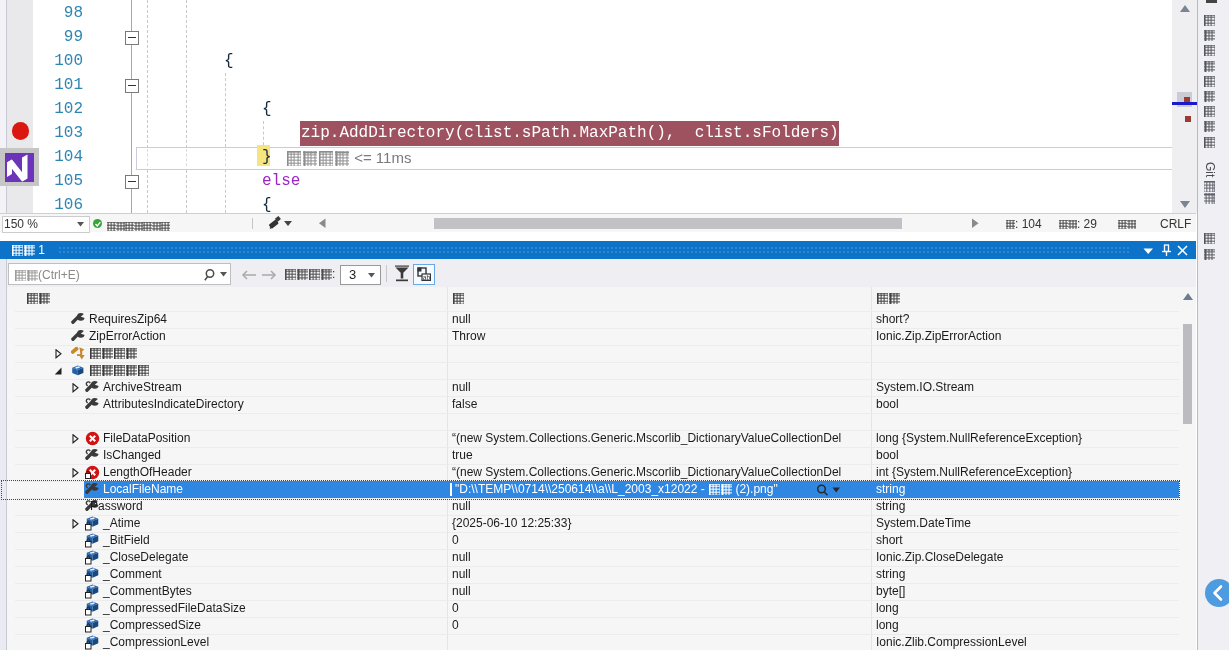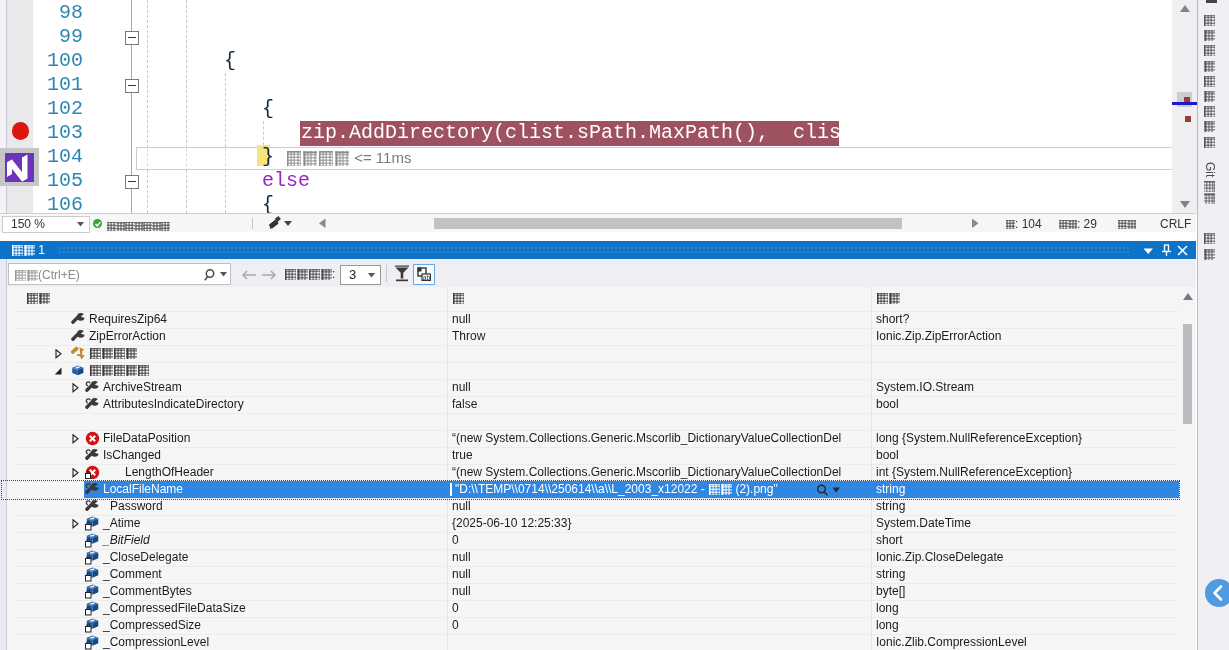--- a/index.html
+++ b/index.html
@@ -1,16 +1,16 @@
 <!DOCTYPE html>
 <html><head><meta charset="utf-8"><style>
 html,body{margin:0;padding:0}
 body{width:1229px;height:650px;position:relative;overflow:hidden;background:#fff;font-family:"Liberation Sans",sans-serif}
 .a{position:absolute}
-.mono{font-family:"Liberation Mono",monospace;font-size:20px;line-height:24px;white-space:pre}
+.mono{font-family:"Liberation Mono",monospace;font-size:16px;line-height:24px;white-space:pre}
 
 .c{display:inline-block;vertical-align:-2px;
 background-image:repeating-linear-gradient(0deg,currentColor 0 1px,transparent 1px 2.9px),repeating-linear-gradient(90deg,currentColor 0 1px,transparent 1px 3.2px);
 background-position:0 .7px,.6px 0;background-size:100% 100%;opacity:.85}
 .c:nth-child(even){background-position:.4px 1.4px,1.5px 0}
 .c12{width:11px;height:11px;margin:0 .5px}
 .c15{width:14.5px;height:14.5px;margin:0 .75px;vertical-align:-2.75px}
 .c9{width:8.6px;height:8.6px;margin:0 .2px;vertical-align:-1px}
 .row{position:absolute;left:0;width:1179px;height:17px;line-height:17px;font-size:12px;color:#1b1b1b;white-space:pre}
 .sep{position:absolute;left:15px;width:1164px;height:1px;background:#ececee}
@@ -92,21 +92,21 @@
   <div class="a" style="left:4.5px;top:92px;width:15px;height:15px;background:#C9CCD3"></div>
   <div class="a" style="left:12px;top:97px;width:6px;height:6.5px;background:#9C3A36"></div>
   <div class="a" style="left:0;top:101.5px;width:25px;height:3px;background:#1A1AC8"></div>
   <div class="a" style="left:12.5px;top:116px;width:6px;height:6px;background:#9C3A36"></div>
   <svg class="a" style="left:7px;top:200px" width="12" height="9">
       <polygon points="1,1 11,1 6,8" fill="#7A8494"></polygon>
     </svg>
 </div>
 
 <div class="a" style="left:0;top:213px;width:1196px;height:18px;background:#F6F6F6;border-top:1px solid #CFCFCF;font-size:12px;color:#333">
-  <div class="a" style="left:2px;top:2px;width:86px;height:14.5px;background:#fff;border:1px solid #CCC;line-height:14.5px"><span style="margin-left:8px">150 %</span><svg class="a" style="left:74px;top:5px" width="8" height="5">
+  <div class="a" style="left:2px;top:2px;width:86px;height:14.5px;background:#fff;border:1px solid #CCC;line-height:14.5px"><span style="margin-left:1px">150 %</span><svg class="a" style="left:74px;top:5px" width="8" height="5">
         <polygon points="0,0 7,0 3.5,4.5" fill="#555"></polygon>
       </svg></div>
   <div class="a" style="left:92.5px;top:4.5px;width:9.5px;height:9.5px;border-radius:50%;background:#36A43A">
       <svg width="10" height="10">
         <polyline points="2.5,5 4.3,7 7.3,3.2" fill="none" stroke="#fff" stroke-width="1.3"></polyline>
       </svg>
     </div>
   <div class="a" style="left:107px;top:4.5px;color:#2a2a2a"><span class="c c9"></span><span class="c c9"></span><span class="c c9"></span><span class="c c9"></span><span class="c c9"></span><span class="c c9"></span><span class="c c9"></span></div>
   <div class="a" style="left:252px;top:3.5px;width:1px;height:11px;background:#C6C6C6"></div>
   <svg class="a" style="left:266px;top:2px" width="18" height="15">
@@ -291,42 +291,42 @@
         </svg><div class="ic" style="left:85px;top:1px"><svg width="15" height="15">
             <circle cx="7.5" cy="7.5" r="6.7" fill="#D11313"></circle>
             <g stroke="#fff" stroke-width="2.1">
               <line x1="4.8" y1="4.8" x2="10.2" y2="10.2"></line>
               <line x1="10.2" y1="4.8" x2="4.8" y2="10.2"></line>
             </g>
             <g stroke="#222" fill="#fff" stroke-width="1">
               <rect x="0.5" y="8.5" width="5" height="5"></rect>
               <path d="M1.8,8.5 v-1.2 a1.2,1.2 0 0 1 2.4,0 v1.2" fill="none"></path>
             </g>
-          </svg></div><div class="nm" style="left:103px;margin-left:22px;">LengthOfHeader</div><div class="val">“(new System.Collections.Generic.Mscorlib_DictionaryValueCollectionDel</div><div class="typ" style="">int {System.NullReferenceException}</div></div>
+          </svg></div><div class="nm" style="left:103px;">LengthOfHeader</div><div class="val">“(new System.Collections.Generic.Mscorlib_DictionaryValueCollectionDel</div><div class="typ" style="">int {System.NullReferenceException}</div></div>
       <div class="sep" style="top:169.5px"></div>
       <div class="row" style="top:170px"><div class="a" style="left:84px;top:0;width:1095px;height:17px;background:#3087E2"></div><div class="a" style="left:1px;top:-1px;width:1177px;height:17.5px;border:1px dotted #444"></div><div class="ic" style="left:85px;top:1px"><svg width="15" height="15">
             <circle cx="9.8" cy="4.8" r="3.9" fill="#3A3A3A"></circle>
             <polygon points="9.8,4.8 14.6,0.4 14.6,6.2" fill="#3087E2"></polygon>
             <rect x="0.8" y="7.6" width="10" height="3.4" rx="1.6" transform="rotate(-45 3.2 10.4)" fill="#3A3A3A"></rect>
             <path d="M5.2,3.2 a2,2 0 1 0 -2.4,2.6" fill="none" stroke="#3A3A3A" stroke-width="1.4"></path>
           </svg></div><div class="nm" style="left:103px;color:#fff">LocalFileName</div><div class="a" style="left:450px;top:2px;width:1.5px;height:13px;background:#fff"></div><div class="val" style="left:455px;color:#fff;width:360px">"D:\\TEMP\\0714\\250614\\a\\L_2003_x12022 - <span class="c c12" style="opacity:1"></span><span class="c c12" style="opacity:1"></span> (2).png"</div><svg class="a" style="left:815px;top:2px" width="15" height="14">
           <g fill="none" stroke="#2A2A2A" stroke-width="1.5">
             <circle cx="6.5" cy="6" r="3.8"></circle>
             <line x1="9.2" y1="9" x2="12.5" y2="12.3"></line>
           </g>
         </svg><svg class="a" style="left:832px;top:6px" width="9" height="6">
           <polygon points="0.5,0.5 8,0.5 4.2,5.5" fill="#2A2A2A"></polygon>
         </svg><div class="typ" style="color:#fff">string</div></div>
       <div class="sep" style="top:186.5px"></div>
       <div class="row" style="top:187px"><div class="ic" style="left:85px;top:1px"><svg width="15" height="15">
             <circle cx="9.8" cy="4.8" r="3.9" fill="#3A3A3A"></circle>
             <polygon points="9.8,4.8 14.6,0.4 14.6,6.2" fill="#F6F6F7"></polygon>
             <rect x="0.8" y="7.6" width="10" height="3.4" rx="1.6" transform="rotate(-45 3.2 10.4)" fill="#3A3A3A"></rect>
             <path d="M5.2,3.2 a2,2 0 1 0 -2.4,2.6" fill="none" stroke="#3A3A3A" stroke-width="1.4"></path>
-          </svg></div><div class="nm" style="left:110px;">Password</div><div class="val">null</div><div class="typ" style="">string</div></div>
+          </svg></div><div class="nm" style="left:90px;">Password</div><div class="val">null</div><div class="typ" style="">string</div></div>
       <div class="sep" style="top:203.5px"></div>
       <div class="row" style="top:204px"><svg class="a" style="left:72px;top:4px" width="7" height="10">
           <polygon points="1,0.8 6,4.8 1,8.8" fill="none" stroke="#222" stroke-width="1.1"></polygon>
         </svg><div class="ic" style="left:85px;top:1px"><svg width="15" height="15">
             <g transform="translate(1,0) scale(0.93)">
               <polygon points="7,0.5 13.2,3 7,5.5 0.8,3" fill="#2B6BB4"></polygon>
               <polygon points="0.8,3 7,5.5 7,11.5 0.8,9" fill="#1F5FA8"></polygon>
               <polygon points="13.2,3 7,5.5 7,11.5 13.2,9" fill="#17497F"></polygon>
               <rect x="4.5" y="1.8" width="4.6" height="1.8" fill="#fff" transform="rotate(-12 7 2.8)" opacity=".9"></rect>
             </g>
@@ -340,21 +340,21 @@
             <g transform="translate(1,0) scale(0.93)">
               <polygon points="7,0.5 13.2,3 7,5.5 0.8,3" fill="#2B6BB4"></polygon>
               <polygon points="0.8,3 7,5.5 7,11.5 0.8,9" fill="#1F5FA8"></polygon>
               <polygon points="13.2,3 7,5.5 7,11.5 13.2,9" fill="#17497F"></polygon>
               <rect x="4.5" y="1.8" width="4.6" height="1.8" fill="#fff" transform="rotate(-12 7 2.8)" opacity=".9"></rect>
             </g>
             <g stroke="#222" fill="#fff" stroke-width="1">
               <rect x="0.5" y="8.5" width="5.5" height="5.5"></rect>
               <path d="M2,8.5 v-1.3 a1.3,1.3 0 0 1 2.6,0 v1.3" fill="none"></path>
             </g>
-          </svg></div><div class="nm" style="left:103px;font-style:italic;">_BitField</div><div class="val">0</div><div class="typ" style="">short</div></div>
+          </svg></div><div class="nm" style="left:103px;">_BitField</div><div class="val">0</div><div class="typ" style="">short</div></div>
       <div class="sep" style="top:237.5px"></div>
       <div class="row" style="top:238px"><div class="ic" style="left:85px;top:1px"><svg width="15" height="15">
             <g transform="translate(1,0) scale(0.93)">
               <polygon points="7,0.5 13.2,3 7,5.5 0.8,3" fill="#2B6BB4"></polygon>
               <polygon points="0.8,3 7,5.5 7,11.5 0.8,9" fill="#1F5FA8"></polygon>
               <polygon points="13.2,3 7,5.5 7,11.5 13.2,9" fill="#17497F"></polygon>
               <rect x="4.5" y="1.8" width="4.6" height="1.8" fill="#fff" transform="rotate(-12 7 2.8)" opacity=".9"></rect>
             </g>
             <g stroke="#222" fill="#fff" stroke-width="1">
               <rect x="0.5" y="8.5" width="5.5" height="5.5"></rect>

